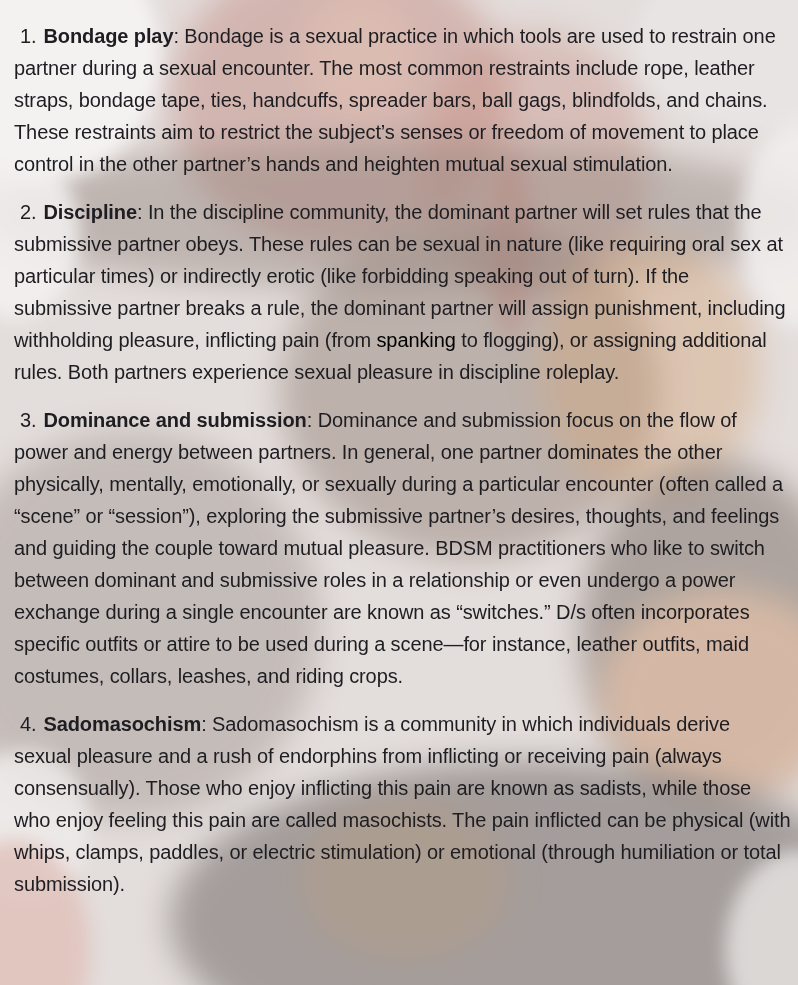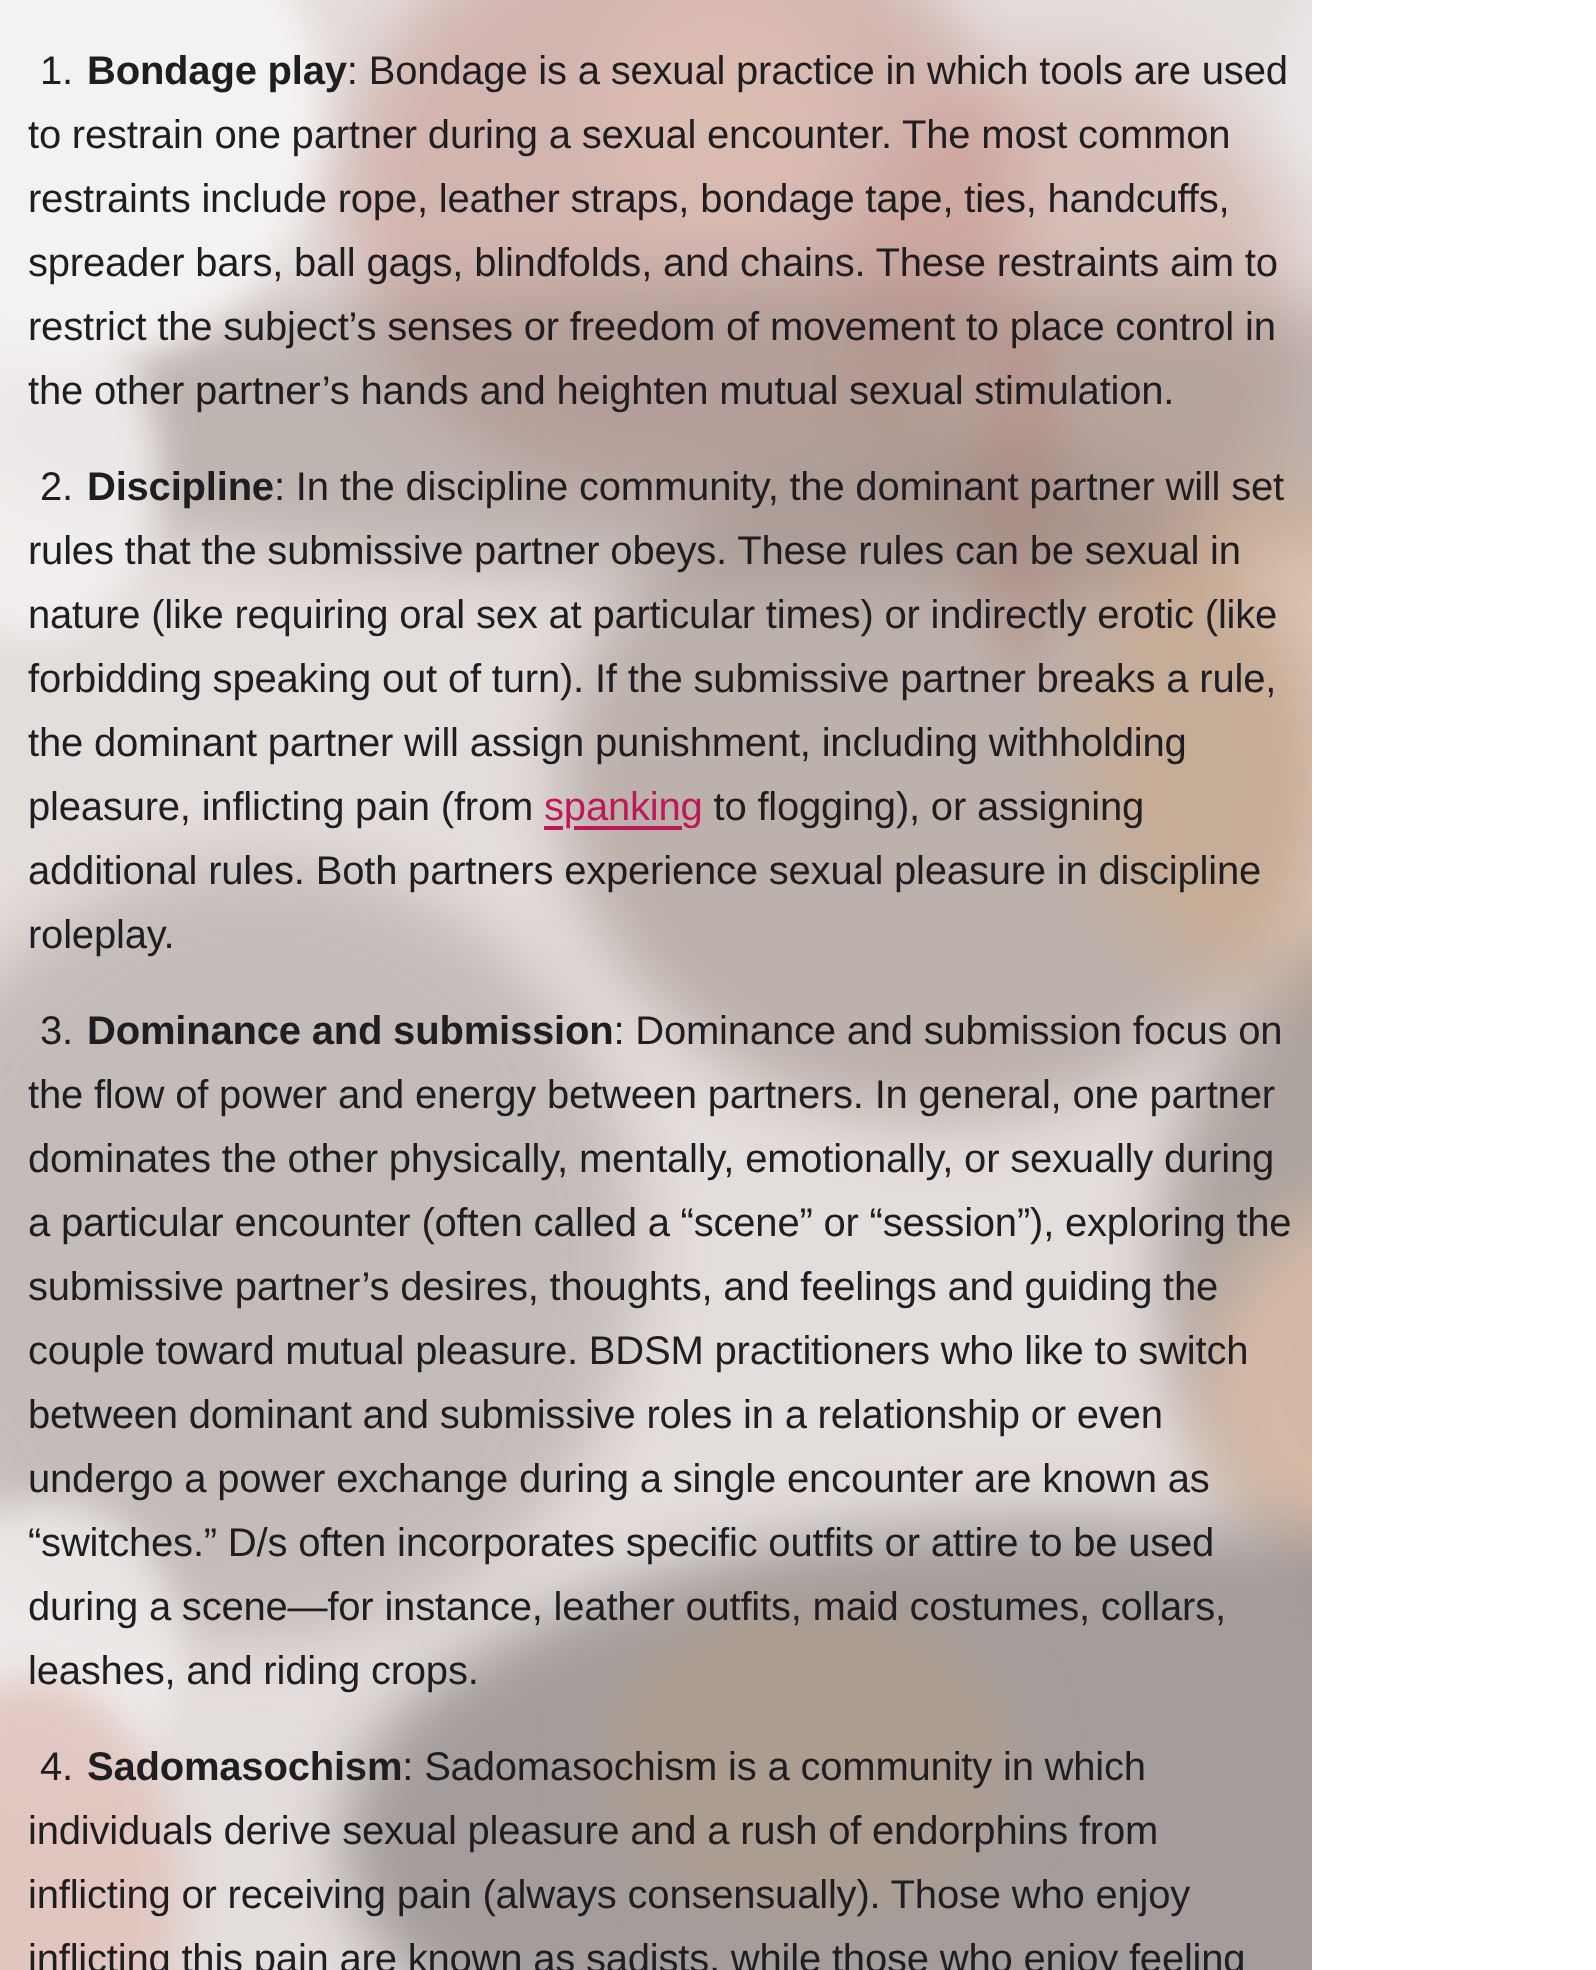--- a/index.html
+++ b/index.html
@@ -5,21 +5,21 @@
   html, body {
     margin: 0;
     padding: 0;
     width: 798px;
     height: 985px;
     overflow: hidden;
     font-family: "Liberation Sans", "DejaVu Sans", sans-serif;
   }
   .page {
     position: relative;
-    width: 656px;
+    width: 798px;
     height: 985px;
     background: #d6cdca;
     overflow: hidden;
   }
   
   .bg {
     position: absolute;
     inset: 0;
     z-index: 0;
   }
@@ -65,22 +65,21 @@
     padding: 0;
     color: #1e1d22;
     font-size: 20px;
     line-height: 32px;
     letter-spacing: -0.1px;
   }
   ol.defs li { margin: 0 0 16px 0; }
   .num { margin-left: 6px; margin-right: 7px; }
   strong { font-weight: 700; }
   .inline-link {
-    color: #be185d;
-    text-decoration: underline;
+    color: #000000;
     text-underline-offset: 3px;
     cursor: pointer;
   }
 </style>
 </head>
 <body>
 
 <div class="page">
 
   <div class="bg">

